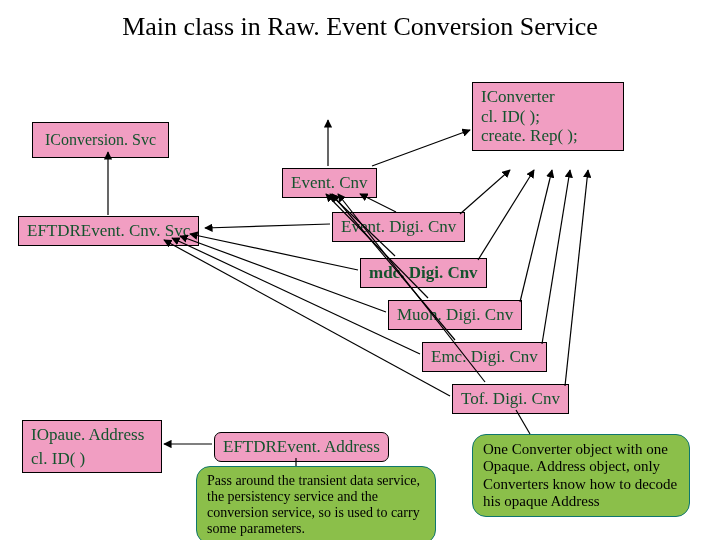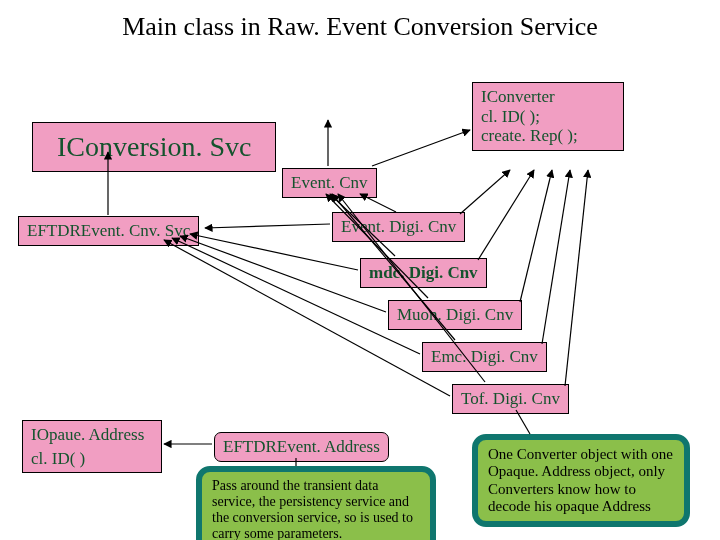--- a/index.html
+++ b/index.html
@@ -26,21 +26,21 @@
     border: 1px solid #000;
     font-size: 17px;
     color: #14532d;
     padding: 4px 8px;
     line-height: 1.15;
     white-space: nowrap;
   }
   .callout {
     position: absolute;
     background: #8bbf4a;
-    border: 6px solid #0f766e;
+    border: 1px solid #0f766e;
     border-radius: 14px;
     font-size: 14px;
     color: #000;
     padding: 6px 10px;
     line-height: 1.15;
   }
   .callout-lg { font-size: 15px; }
   svg.arrows {
     position: absolute;
     left: 0; top: 0;
@@ -48,21 +48,21 @@
     pointer-events: none;
   }
   line.a { stroke: #000; stroke-width: 1.2; }
   .ah { fill: #000; }
 </style>
 </head>
 <body>
 
 <div class="title">Main class in Raw. Event Conversion Service</div>
 
-<div class="box" style="left:32px; top:122px; padding:8px 24px; font-size:28px;">IConversion. Svc</div>
+<div class="box" style="left:32px; top:122px; padding:8px 12px; font-size:16px;">IConversion. Svc</div>
 
 <div class="box" style="left:472px; top:82px; width:152px; white-space:normal;">
   <div>IConverter</div>
   <div>cl. ID( );</div>
   <div>create. Rep( );</div>
 </div>
 
 <div class="box" style="left:282px; top:168px;">Event. Cnv</div>
 
 <div class="box" style="left:18px; top:216px;">EFTDREvent. Cnv. Svc</div>

